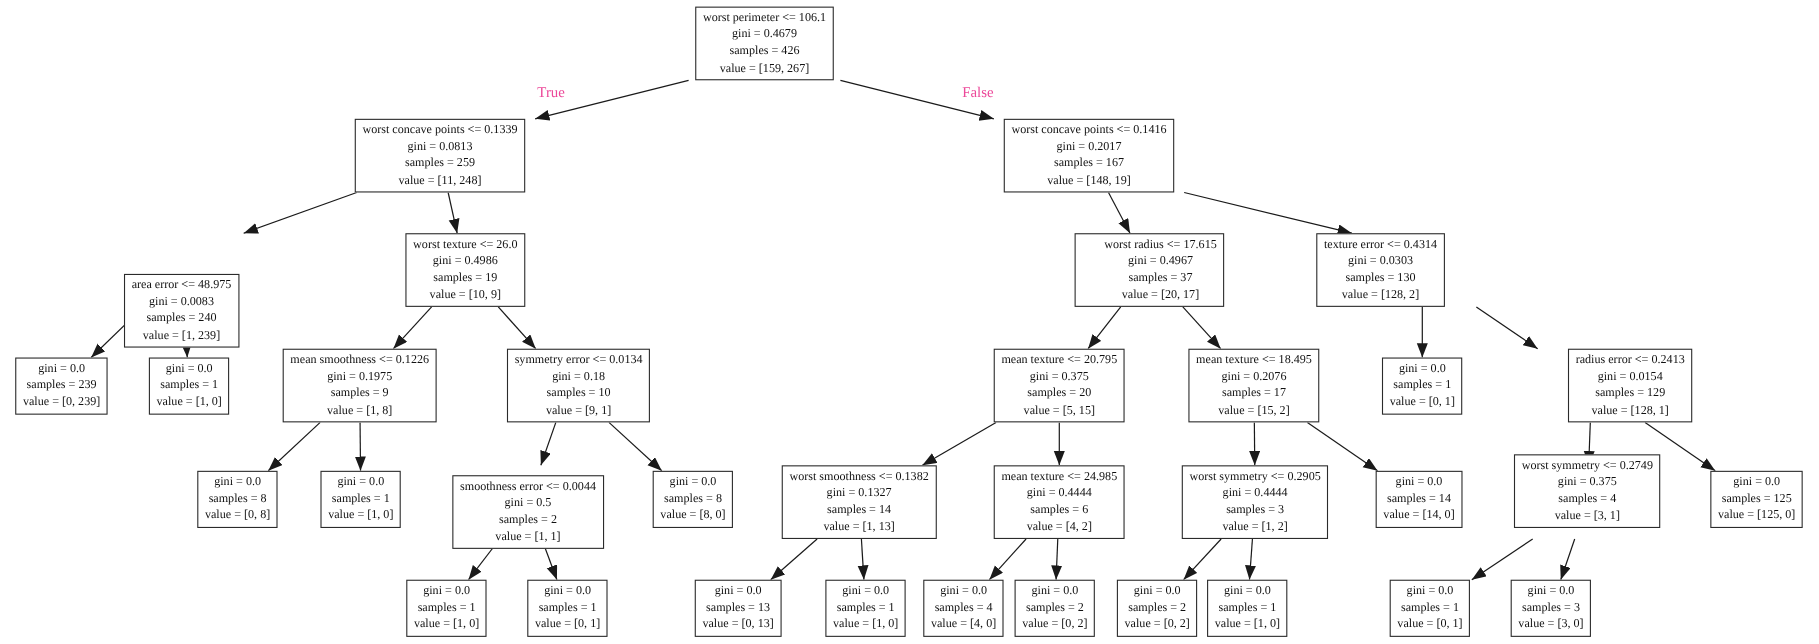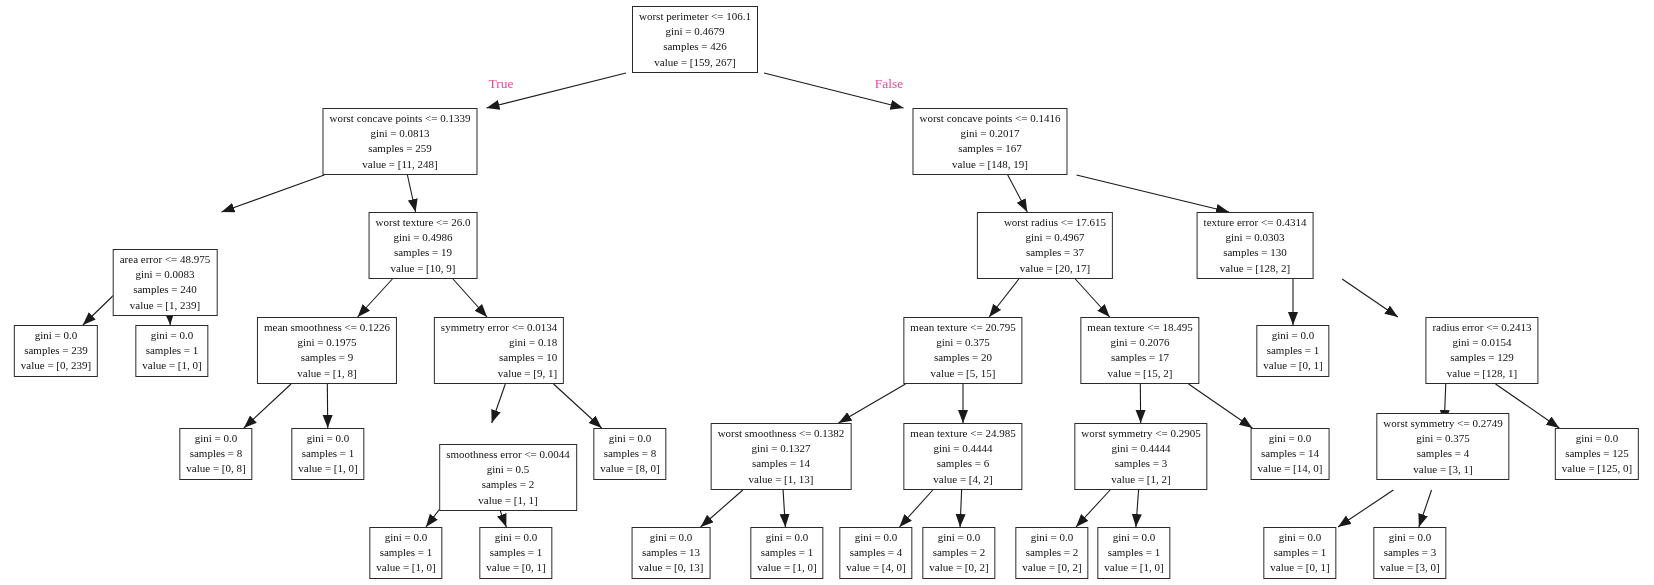--- a/index.html
+++ b/index.html
@@ -117,21 +117,21 @@
       <div>gini = 0.0</div>
       <div>samples = 1</div>
       <div>value = [1, 0]</div>
     </div>
     <div class="node" style="left: 327px; top: 317px;">
       <div>mean smoothness &lt;= 0.1226</div>
       <div>gini = 0.1975</div>
       <div>samples = 9</div>
       <div>value = [1, 8]</div>
     </div>
-    <div class="node" style="left: 499px; top: 317px; text-align: right;">
+    <div class="node" style="left: 526px; top: 317px;">
       <div>symmetry error &lt;= 0.0134</div>
       <div>gini = 0.18</div>
       <div>samples = 10</div>
       <div>value = [9, 1]</div>
     </div>
     <div class="node" style="left: 963px; top: 317px; font-family: Liberation Serif, serif;">
       <div>mean texture &lt;= 20.795</div>
       <div>gini = 0.375</div>
       <div>samples = 20</div>
       <div>value = [5, 15]</div>
@@ -156,21 +156,21 @@
     <div class="node" style="left: 216px; top: 428px;">
       <div>gini = 0.0</div>
       <div>samples = 8</div>
       <div>value = [0, 8]</div>
     </div>
     <div class="node" style="left: 328px; top: 428px;">
       <div>gini = 0.0</div>
       <div>samples = 1</div>
       <div>value = [1, 0]</div>
     </div>
-    <div class="node" style="left: 480px; top: 444px; margin-left: 28px;">
+    <div class="node" style="left: 480px; top: 432px;">
       <div>smoothness error &lt;= 0.0044</div>
       <div>gini = 0.5</div>
       <div>samples = 2</div>
       <div>value = [1, 1]</div>
     </div>
     <div class="node" style="left: 630px; top: 428px;">
       <div>gini = 0.0</div>
       <div>samples = 8</div>
       <div>value = [8, 0]</div>
     </div>

